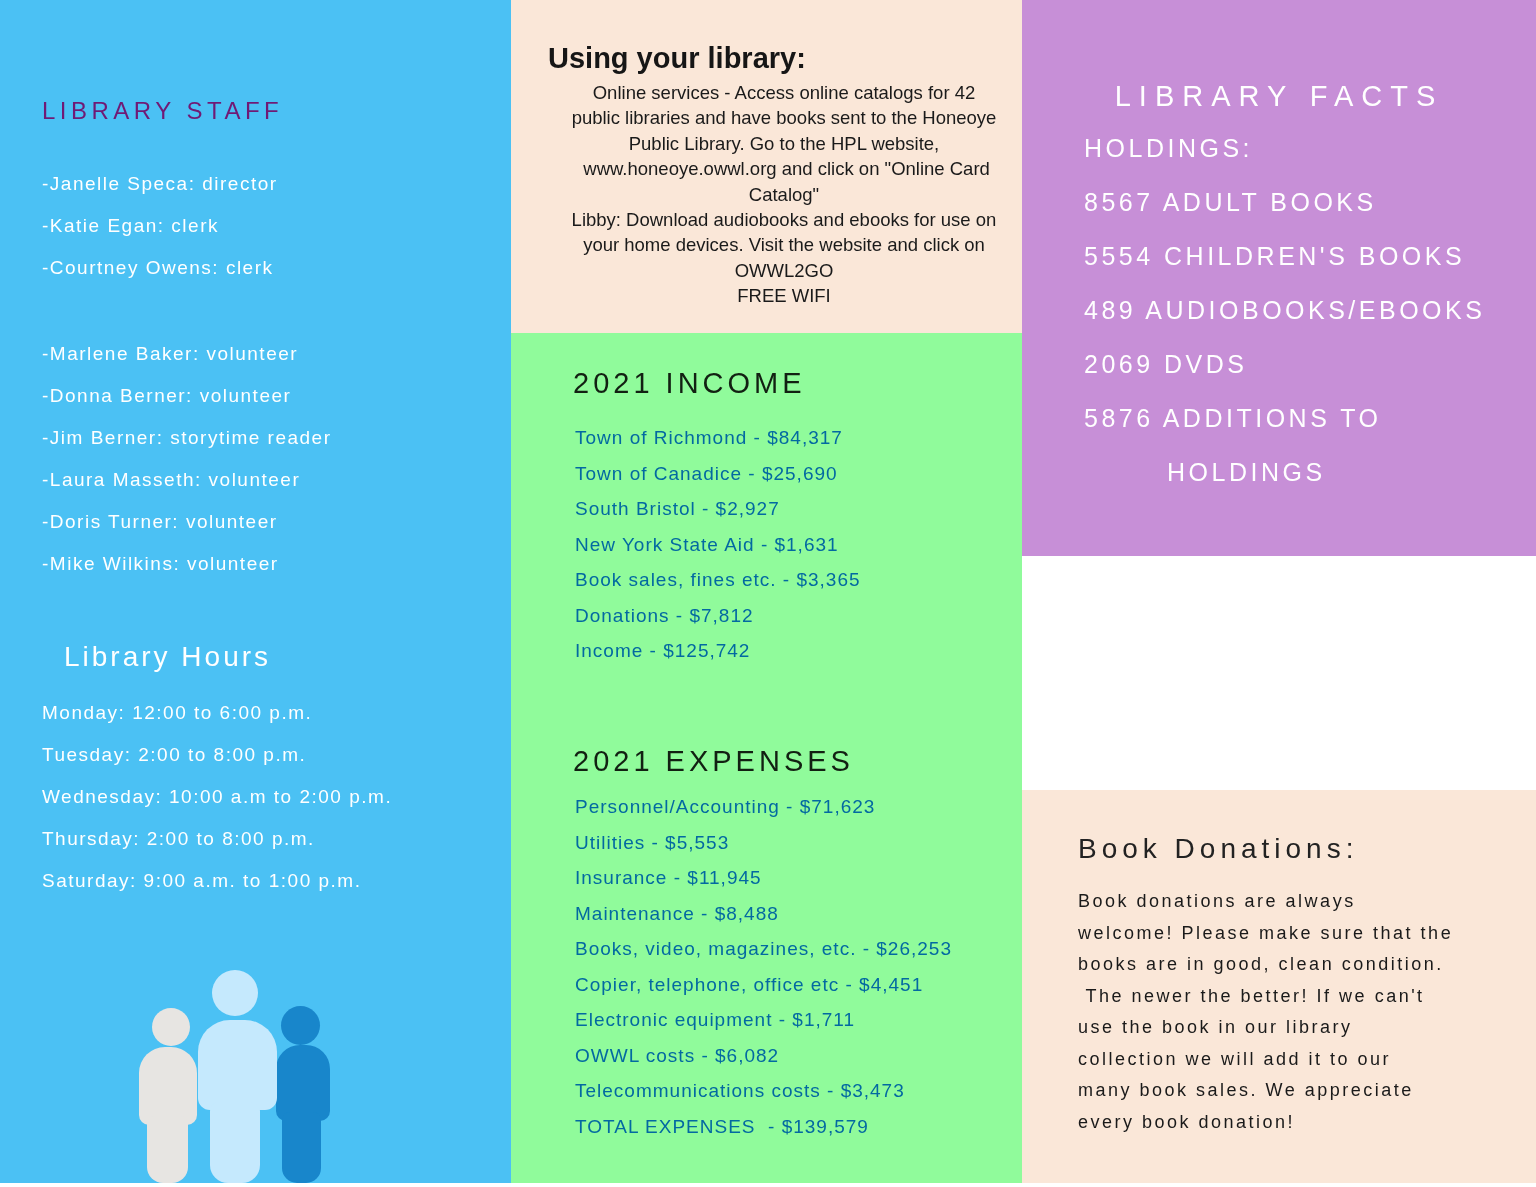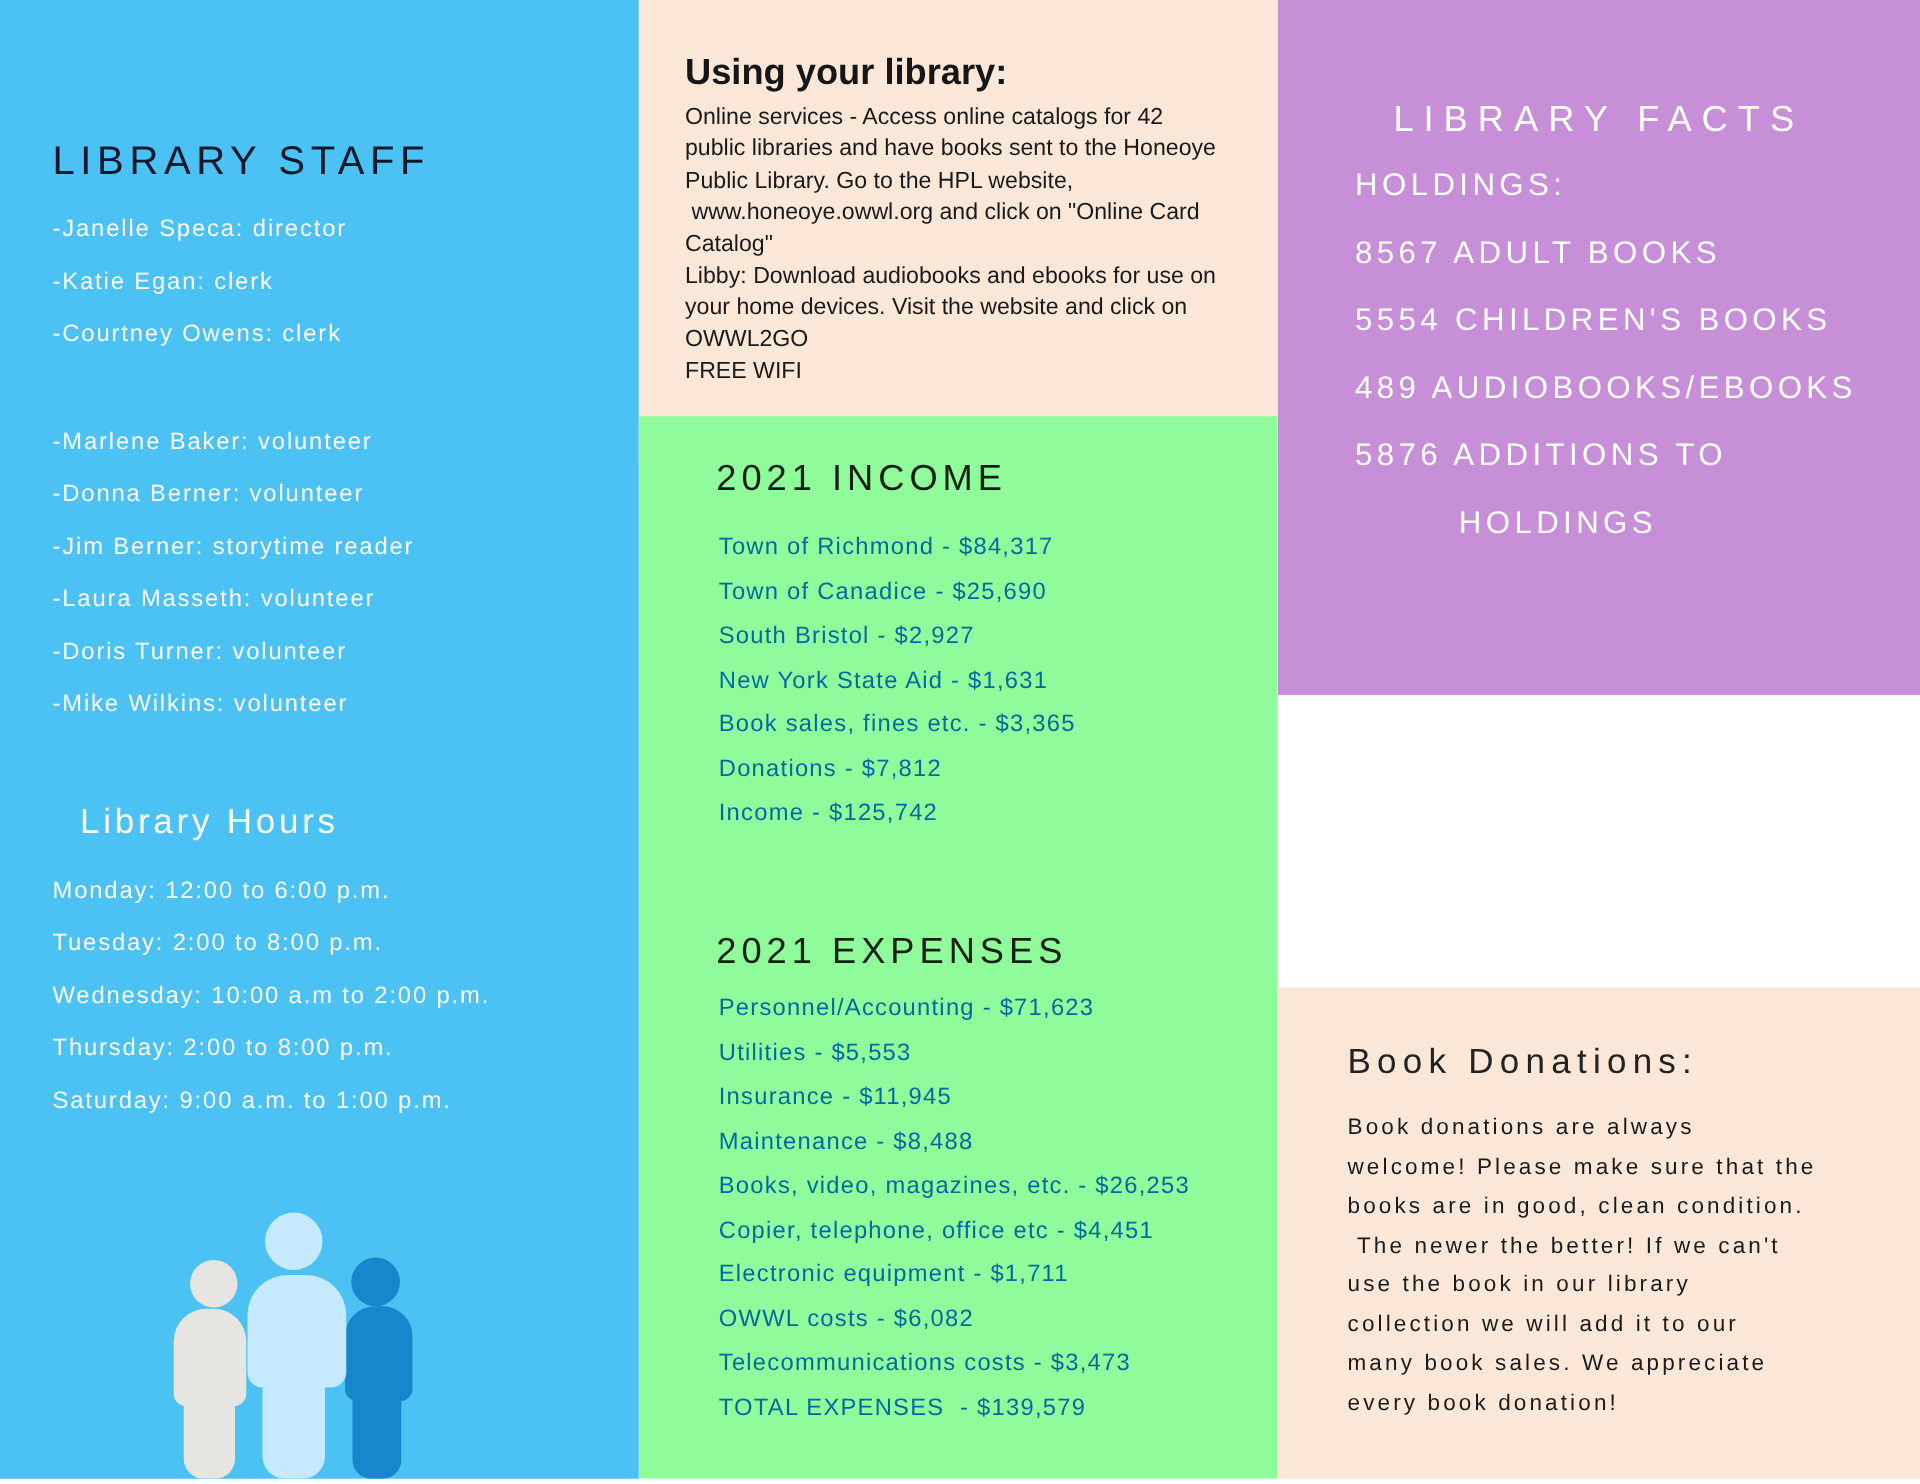--- a/index.html
+++ b/index.html
@@ -13,23 +13,23 @@
   }
   .page { position:absolute; inset:0; }
   .col { position:absolute; top:0; height:1183px; overflow:hidden; }
   .col-left  { left:0;     width:511px; background:var(--blue,#4BC1F4); }
   .col-mid   { left:511px; width:511px; }
   .col-right { left:1022px; width:514px; }
   .block { position:absolute; left:0; right:0; overflow:hidden; }
 
   
   .staff-title {
-    position:absolute; left:42px; top:110px;
-    font-size:32px; font-weight:400; letter-spacing:4.5px;
-    color:#0f172a; line-height:36px;
+    position:absolute; left:42px; top:93px;
+    font-size:24px; font-weight:400; letter-spacing:4.5px;
+    color:#701a75; line-height:36px;
   }
   .w-list { position:absolute; left:42px; list-style:none; color:#ffffff;
     font-size:19px; letter-spacing:1.5px; line-height:42px; }
   .w-list li { white-space:pre; }
   .list-a { top:163px; }
   .list-b { top:333px; }
   .hours-title {
     position:absolute; left:42px; top:639px;
     font-size:28px; font-weight:400; letter-spacing:3px;
     color:#ffffff; line-height:36px;margin-left:22px;
@@ -46,21 +46,21 @@
   .pa-torso { left:139px; top:1047px; width:58px; height:78px; border-radius:26px 26px 10px 10px; }
   .pa-legs { left:147px; top:1116px; width:41px; height:67px; border-radius:8px 8px 16px 16px; }
   .pc-head { left:281px; top:1006px; width:39px; height:39px; border-radius:50%; }
   .pc-torso { left:276px; top:1045px; width:54px; height:76px; border-radius:24px 24px 10px 10px; }
   .pc-legs { left:282px; top:1112px; width:39px; height:71px; border-radius:8px 8px 15px 15px; }
   .pb-head { left:212px; top:970px; width:46px; height:46px; border-radius:50%; }
   .pb-torso { left:198px; top:1020px; width:79px; height:90px; border-radius:32px 32px 12px 12px; }
   .pb-legs { left:210px; top:1102px; width:50px; height:81px; border-radius:9px 9px 18px 18px; }
 
   
-  .cream-top { top:0; height:372px; background:var(--cream,#FAE7D8); }
+  .cream-top { top:0; height:372px; background:var(--cream,#FAE7D8);text-align:center; }
   .using-title {
     position:absolute; left:37px; top:40px;
     font-size:29px; font-weight:700; color:#161616; line-height:36px;
   }
   .using-body {
     position:absolute; left:37px; top:80px; width:472px;
     font-size:18.5px; line-height:25.4px; color:var(--ink,#1A1A1A);
     white-space:pre-wrap;
   }
   .green-block { top:333px; height:850px; background:var(--green,#90FB9B);padding-left:42px; }
@@ -209,20 +209,21 @@
   </section>
 
   <section class="col col-right">
     <div class="block purple-block">
       <h2 class="facts-title">LIBRARY FACTS</h2>
       <div class="facts-list">
         <div>HOLDINGS:</div>
         <div>8567 ADULT BOOKS</div>
         <div>5554 CHILDREN'S BOOKS</div>
         <div>489 AUDIOBOOKS/EBOOKS</div>
+        <div>2069 DVDS</div>
         <div>5876 ADDITIONS TO</div>
         <div class="facts-wrap">HOLDINGS</div>
       </div>
 
       <div class="barcode">
         <div class="corner c-tl"></div>
         <div class="corner c-tr"></div>
         <div class="corner c-bl"></div>
         <div class="corner c-br"></div>
         <div class="bar b1"></div>

